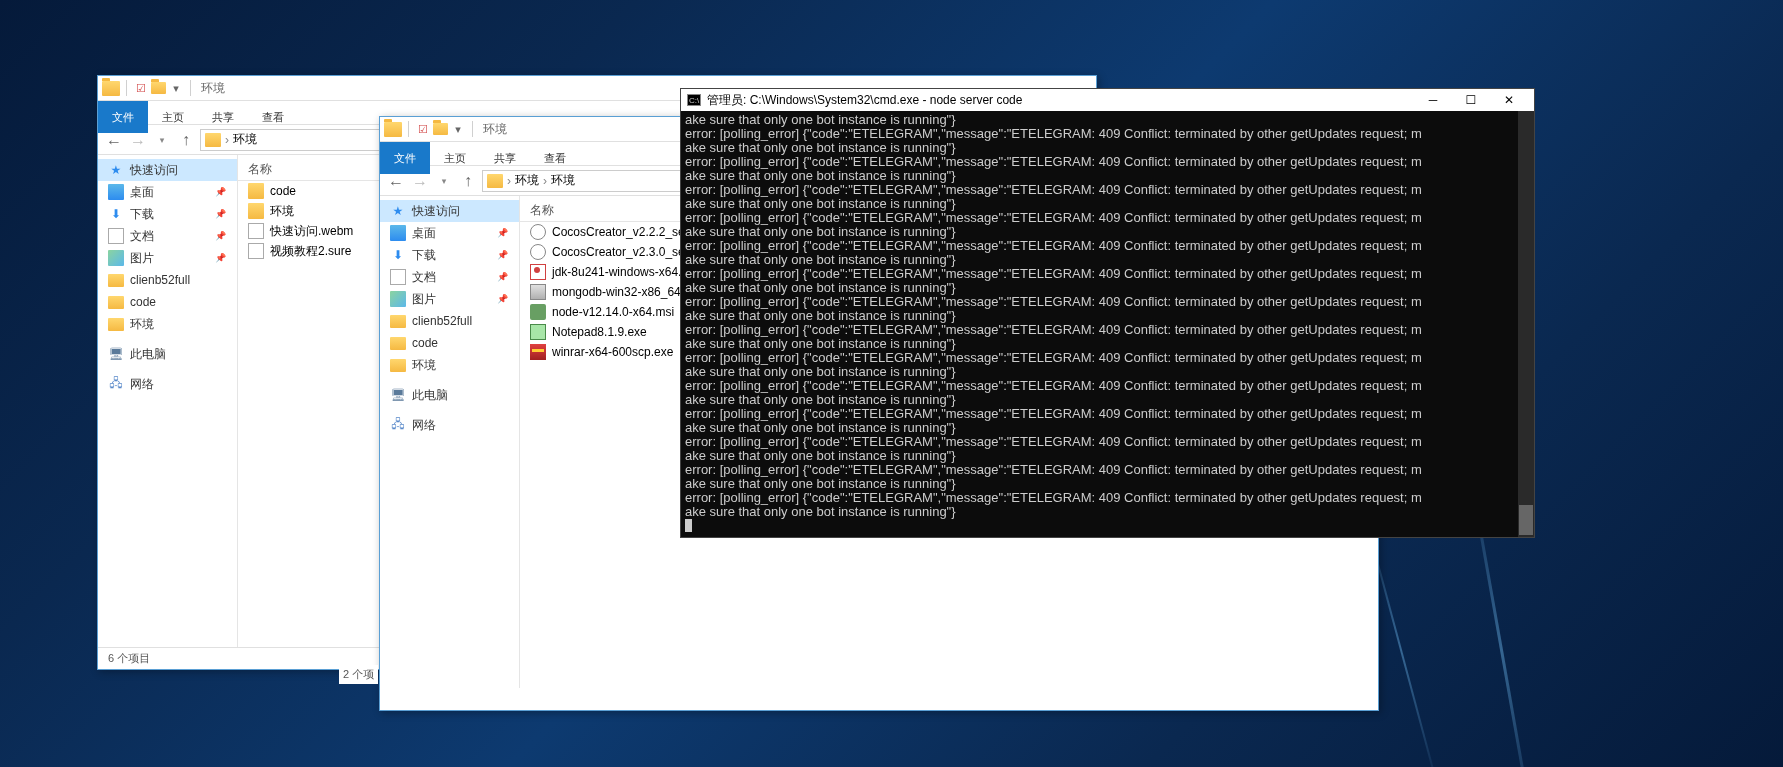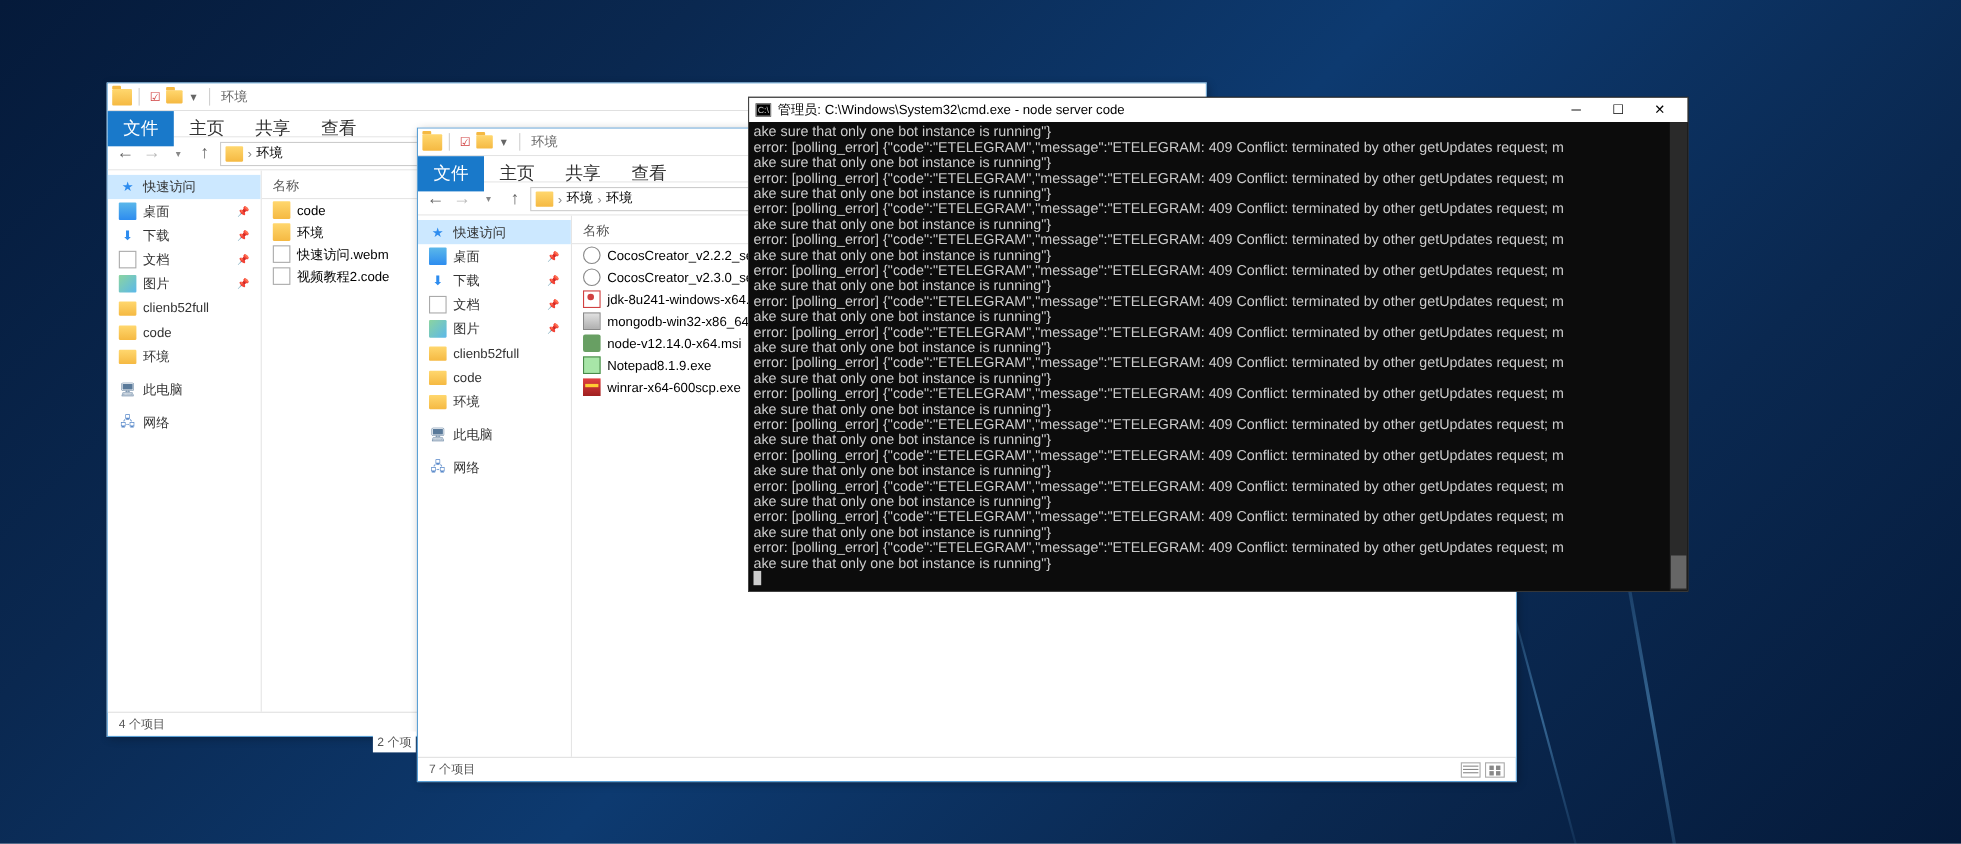--- a/index.html
+++ b/index.html
@@ -15,21 +15,21 @@
 .titlebar { height: 25px; background: #fff; display: flex; align-items: center; padding: 0 4px; border-bottom: 1px solid #e0e0e0; }
 .titlebar-icons { display: flex; align-items: center; gap: 2px; }
 .folder-icon { width: 18px; height: 15px; background: linear-gradient(180deg,#ffd76e 0%,#f5b942 100%); border-radius: 1px; position: relative; }
 .folder-icon::before { content:""; position:absolute; top:-3px; left:0; width:8px; height:3px; background:#f5b942; border-radius:1px 1px 0 0; }
 .small-icon { width: 16px; height: 16px; display: inline-flex; align-items: center; justify-content: center; font-size: 11px; }
 .check-icon { color: #d04040; }
 .bar-sep { width: 1px; height: 16px; background: #d0d0d0; margin: 0 4px; }
 .title-tab { color: #666; font-size: 12px; margin-left: 6px; }
 
 .ribbon-tabs { height: 24px; display: flex; align-items: stretch; background: #fff; border-bottom: 1px solid #e0e0e0; }
-.ribbon-tab { padding: 16px 14px; display: flex; align-items: center; font-size: 16px; color: #333; cursor: pointer; }
+.ribbon-tab { padding: 16px 14px; display: flex; align-items: center; font-size: 11px; color: #333; cursor: pointer; }
 .ribbon-tab.active { background: #1979ca; color: #fff; }
 
 .addrbar { height: 30px; display: flex; align-items: center; padding: 2px 6px; gap: 4px; background: #fff; border-bottom: 1px solid #e0e0e0; }
 .nav-arrow { width: 20px; height: 20px; display: flex; align-items: center; justify-content: center; color: #666; cursor: pointer; }
 .addr-path { flex: 1; height: 22px; border: 1px solid #ccc; display: flex; align-items: center; padding: 0 4px; font-size: 12px; gap: 2px; overflow: hidden; }
 .path-folder-icon { width: 16px; height: 14px; background: linear-gradient(180deg,#ffd76e,#f5b942); border-radius:1px; flex-shrink:0; }
 .path-sep { color: #888; margin: 0 2px; }
 
 .content-area { display: flex; height: calc(100% - 25px - 24px - 30px - 22px); background: #fff; }
 .sidebar { width: 140px; border-right: 1px solid #e5e5e5; padding: 4px 0; overflow: hidden; }
@@ -172,27 +172,27 @@
           <div class="file-item">
             <span class="file-icon icon-folder-small"></span>
             <span>环境</span>
           </div>
           <div class="file-item">
             <span class="file-icon webm-icon"></span>
             <span>快速访问.webm</span>
           </div>
           <div class="file-item">
             <span class="file-icon webm-icon"></span>
-            <span>视频教程2.code</span>
+            <span>视频教程2.sure</span>
           </div>
         </div>
     </div>
   </div>
   <div class="statusbar">
-    <span>4 个项目</span>
+    <span>6 个项目</span>
   </div>
 </div>
 
 <div class="window win2">
   <div class="titlebar">
     <div class="titlebar-icons">
       <span class="folder-icon"></span>
       <span class="bar-sep"></span>
       <span class="small-icon check-icon">☑</span>
       <span class="folder-icon" style="width:15px;height:12px"></span>
@@ -296,36 +296,20 @@
             <span class="file-icon icon-npp"></span>
             <span>Notepad8.1.9.exe</span>
           </div>
           <div class="file-item">
             <span class="file-icon icon-winrar"></span>
             <span>winrar-x64-600scp.exe</span>
           </div>
         </div>
     </div>
   </div>
-  <div class="statusbar">
-    <span>7 个项目</span>
-    <div class="view-icons">
-      <div class="view-icon">
-          <span></span>
-          <span></span>
-          <span></span>
-        </div>
-      <div class="view-icon" style="flex-direction:row;flex-wrap:wrap;gap:1px;padding:2px">
-          <span style="width:4px;height:4px"></span>
-          <span style="width:4px;height:4px"></span>
-          <span style="width:4px;height:4px"></span>
-          <span style="width:4px;height:4px"></span>
-        </div>
-    </div>
-  </div>
 </div>
 
 <div style="position:absolute;left:339px;top:665px;font-size:11px;color:#555;background:#fff;padding:2px 4px">2 个项</div>
 
 <div class="cmd-window">
   <div class="cmd-titlebar">
     <span class="cmd-icon">C:\</span>
     <span>管理员: C:\Windows\System32\cmd.exe - node  server code</span>
     <div class="cmd-controls">
       <div class="cmd-ctrl">─</div>

